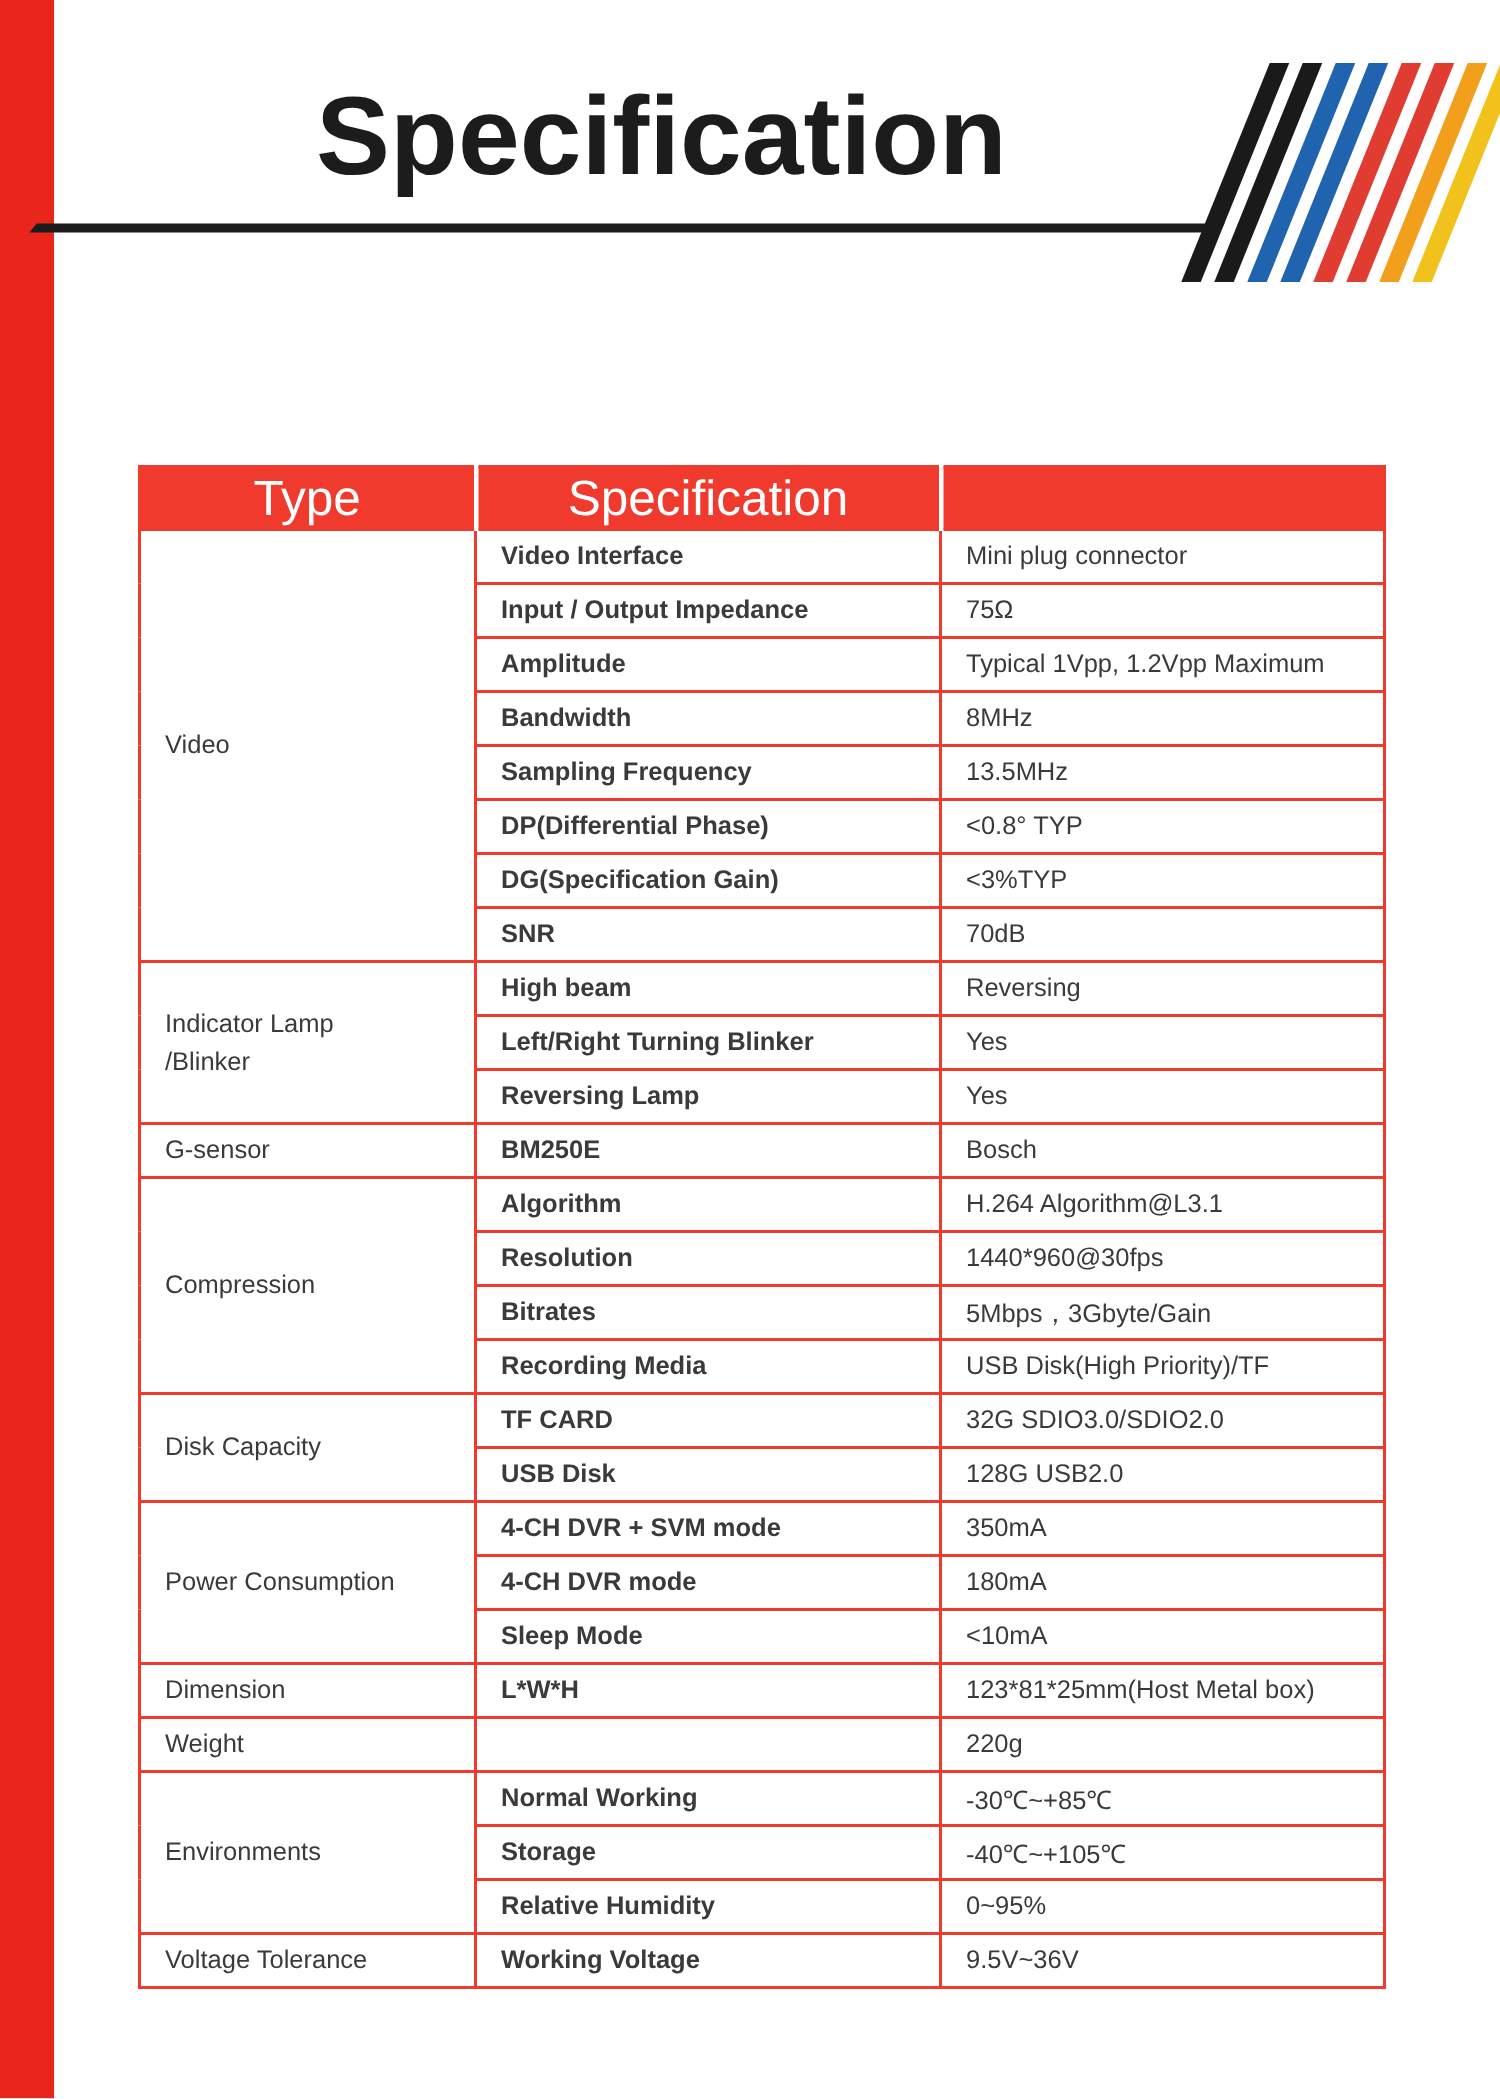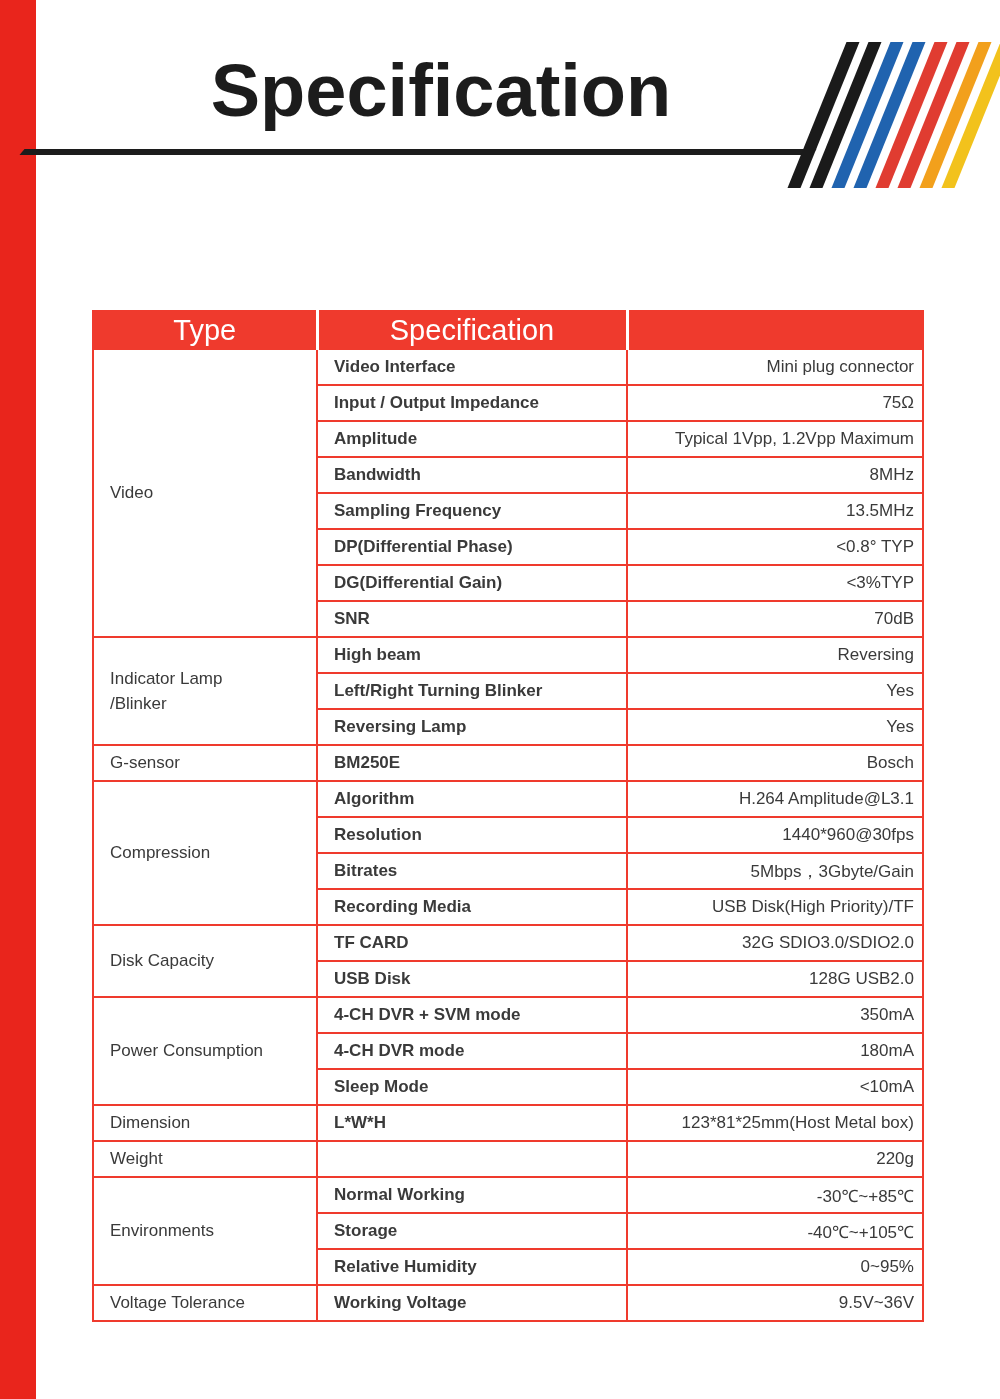--- a/index.html
+++ b/index.html
@@ -66,21 +66,21 @@
     table-layout: fixed;
     background: #fff;
   }
   table.spec th, table.spec td {
     border: 2px solid var(--red);
   }
   table.spec thead th {
     background: var(--red);
     color: #ffffff;
     font-weight: 400;
-    font-size: 29px;
+    font-size: 33px;
     height: 38px;
     text-align: center;
   }
   table.spec thead th + th {
     border-left: 3px solid #ffffff;
   }
   table.spec td {
     height: 36px;
     color: var(--text);
     font-size: 17px;
@@ -88,21 +88,21 @@
     padding: 0 8px 0 16px;
     vertical-align: middle;
   }
   td.type-cell {
     padding-left: 28px;
     font-size: 18px;
     white-space: pre-line;
     line-height: 1.5;
   }
   td.spec-cell { padding-left: 18px; font-weight: bold; }
-  td.value-cell { padding-left: 14px; text-align: right; }
+  td.value-cell { padding-left: 14px; }
 </style>
 </head>
 <body>
 
 <div class="page">
   <div class="left-bar"></div>
 
   <h1 class="title">Specification</h1>
   <div class="underline"></div>
   <div class="stripes">
@@ -149,21 +149,21 @@
         </tr>
         <tr>
           <td class="spec-cell">Sampling Frequency</td>
           <td class="value-cell">13.5MHz</td>
         </tr>
         <tr>
           <td class="spec-cell">DP(Differential Phase)</td>
           <td class="value-cell">&lt;0.8° TYP</td>
         </tr>
         <tr>
-          <td class="spec-cell">DG(Differential Gain)</td>
+          <td class="spec-cell">DG(Specification Gain)</td>
           <td class="value-cell">&lt;3%TYP</td>
         </tr>
         <tr>
           <td class="spec-cell">SNR</td>
           <td class="value-cell">70dB</td>
         </tr>
         <tr>
           <td class="type-cell" rowspan="3">Indicator Lamp
 /Blinker</td>
           <td class="spec-cell">High beam</td>
@@ -178,21 +178,21 @@
           <td class="value-cell">Yes</td>
         </tr>
         <tr>
           <td class="type-cell" rowspan="1">G-sensor</td>
           <td class="spec-cell">BM250E</td>
           <td class="value-cell">Bosch</td>
         </tr>
         <tr>
           <td class="type-cell" rowspan="4">Compression</td>
           <td class="spec-cell">Algorithm</td>
-          <td class="value-cell">H.264 Amplitude@L3.1</td>
+          <td class="value-cell">H.264 Algorithm@L3.1</td>
         </tr>
         <tr>
           <td class="spec-cell">Resolution</td>
           <td class="value-cell">1440*960@30fps</td>
         </tr>
         <tr>
           <td class="spec-cell">Bitrates</td>
           <td class="value-cell">5Mbps，3Gbyte/Gain</td>
         </tr>
         <tr>

